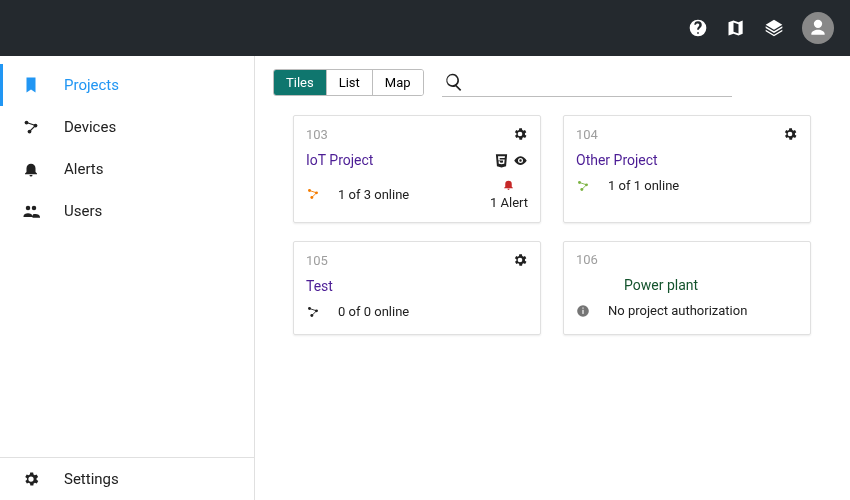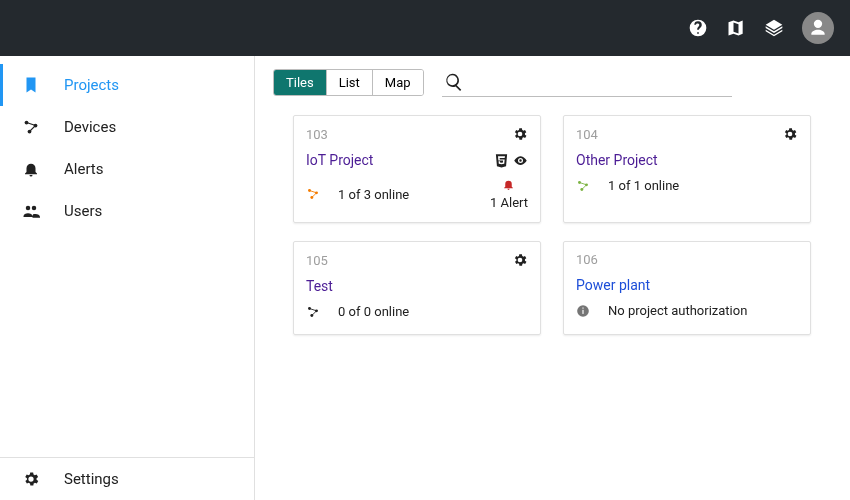--- a/index.html
+++ b/index.html
@@ -128,21 +128,21 @@
     position: relative;
     display: flex;
     flex-direction: column;
     gap: 10px;
     min-height: 94px;
   }
   .card .row { display: flex; align-items: flex-end; justify-content: space-between; }
   .card .pid { color: #9e9e9e; font-size: 13px; }
   .card .gear { cursor: pointer; }
   .card .pname { color: #4c1d95; font-size: 14px; }
-  .card .pname.plain { color: #1d4ed8; }
+  .card .pname.plain { color: #14532d; margin-left: 48px; }
   .card .status-row { display:flex; align-items:center; justify-content:space-between; font-size: 13px; }
   .status-left { display:flex; align-items:center; gap:18px; }
   .status-right { display:flex; align-items:center; gap:4px; color:#c62828;flex-direction:column; }
   svg { display:block; }
 </style>
 </head>
 <body>
 
 <div class="topbar">
   <span class="tb-icon">

